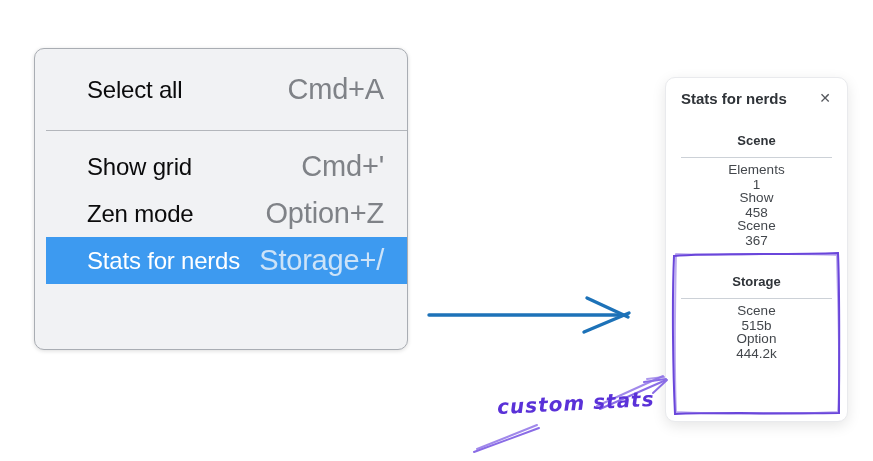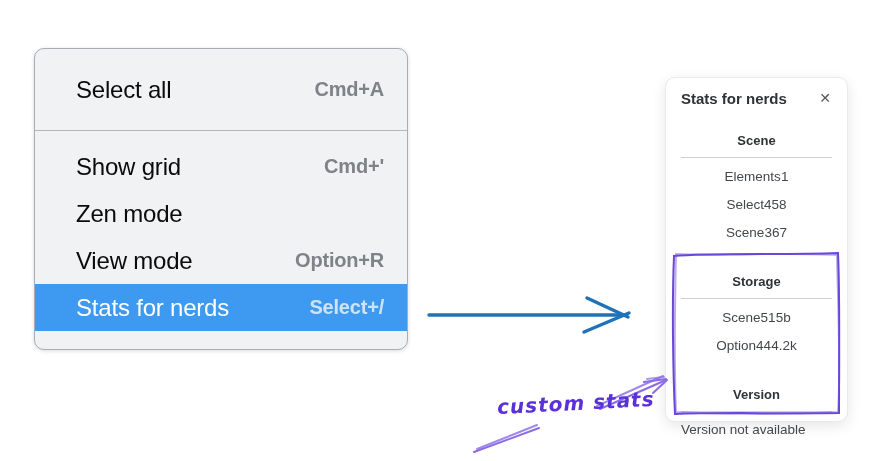--- a/index.html
+++ b/index.html
@@ -14,29 +14,30 @@
 
   
   .menu {
     position: absolute; left: 34px; top: 48px;
     width: 374px; height: 302px;
     background: #f1f2f4;
     border: 1.5px solid #a9adb3;
     border-radius: 10px;
     box-shadow: 0 1px 4px rgba(0,0,0,.14);
     overflow: hidden;
+    padding-left: 11px;
   }
   .menu-row {
     display: flex; justify-content: space-between; align-items: center;
     padding: 0 23px 0 41px;
     font-size: 24px; color: #0b0b0c;
     letter-spacing: -0.2px;
     cursor: default;
   }
-  .menu-row .shortcut { color: #7f8287; font-size: 20px; font-weight: bold; }
+  .menu-row .shortcut { color: #7f8287; font-size: 29px; }
   .menu-row.first { height: 81px; }
   .menu-sep { border-top: 1.5px solid #b3b6bb; }
   .menu-group { padding-top: 12px; }
   .menu-group .menu-row { height: 47px; }
   .menu-row.highlighted { background: #3d9af0; color: #ffffff; }
   .menu-row.highlighted .shortcut { color: #cde3f8; }
 
   
   .panel {
     position: absolute; left: 665px; top: 77px;
@@ -54,22 +55,22 @@
     font-size: 14px; color: #54575c; cursor: pointer;
     line-height: 1; padding: 1px;
   }
   .section-header {
     text-align: center; font-weight: bold; font-size: 13px;
     color: #2f3338; margin-top: 28px; line-height: 15px;
   }
   .sec-scene .section-header { margin-top: 26px; }
   .rule { border: none; border-top: 1px solid #ccd1d7; margin: 9px 0 4px; }
   .stat-row {
-    display: flex; justify-content: center; align-items: center;
-    height: 28px; font-size: 13.5px; color: #43474c;
+    display: flex; justify-content: space-between; align-items: center;
+    height: 28px; font-size: 13.5px; color: #43474c; flex-direction: column;
   }
   .note {
     display: flex; align-items: center; height: 26px;
     font-size: 13.5px; color: #43474c;
   }
 
   
   .overlay { position: absolute; pointer-events: none; }
   .annot-label {
     position: absolute; left: 497px; top: 391px;
@@ -92,28 +93,25 @@
       <span class="shortcut">Cmd+A</span>
     </div>
     <div class="menu-sep"></div>
     <div class="menu-group">
       <div class="menu-row">
         <span>Show grid</span>
         <span class="shortcut">Cmd+'</span>
       </div>
       <div class="menu-row">
         <span>Zen mode</span>
-      </div>
-      <div class="menu-row">
-        <span>View mode</span>
-        <span class="shortcut">Option+R</span>
+        <span class="shortcut">Option+Z</span>
       </div>
       <div class="menu-row highlighted">
         <span>Stats for nerds</span>
-        <span class="shortcut">Select+/</span>
+        <span class="shortcut">Storage+/</span>
       </div>
     </div>
   </div>
 
   <svg class="overlay" style="left:424px; top:293px;" width="212" height="46" viewBox="0 0 212 46">
     <g stroke="#1d72b8" stroke-width="3.4" stroke-linecap="round" fill="none">
       <line x1="5" y1="22" x2="197" y2="22"></line>
       <line x1="163" y1="5" x2="204" y2="24"></line>
       <line x1="160" y1="39" x2="205" y2="20"></line>
     </g>
@@ -126,21 +124,21 @@
     </div>
 
     <div class="sec-scene">
       <div class="section-header">Scene</div>
       <hr class="rule">
       <div class="stat-row">
         <span>Elements</span>
         <span>1</span>
       </div>
       <div class="stat-row">
-        <span>Select</span>
+        <span>Show</span>
         <span>458</span>
       </div>
       <div class="stat-row">
         <span>Scene</span>
         <span>367</span>
       </div>
     </div>
 
     <div>
       <div class="section-header">Storage</div>
@@ -148,25 +146,20 @@
       <div class="stat-row">
         <span>Scene</span>
         <span>515b</span>
       </div>
       <div class="stat-row">
         <span>Option</span>
         <span>444.2k</span>
       </div>
     </div>
 
-    <div>
-      <div class="section-header">Version</div>
-      <hr class="rule">
-      <div class="note">Version not available</div>
-    </div>
   </div>
 
   <svg class="overlay" style="left:664px; top:244px;" width="186" height="180" viewBox="0 0 186 180">
     <g stroke="#6a46db" stroke-width="2" fill="none" stroke-linecap="round">
       <path d="M10 12 C 45 9, 125 11, 174 9 C 176 50, 175 120, 175 169 C 128 170, 52 168, 11 170 C 9 128, 8 58, 10 12 Z"></path>
       <path d="M12 10 C 60 12, 130 8, 173 11 C 174 60, 177 130, 174 168 C 120 171, 48 170, 12 168 C 10 120, 11 55, 12 10" opacity="0.45"></path>
     </g>
   </svg>
 
   <svg class="overlay" style="left:450px; top:365px;" width="240" height="96" viewBox="0 0 240 96">

